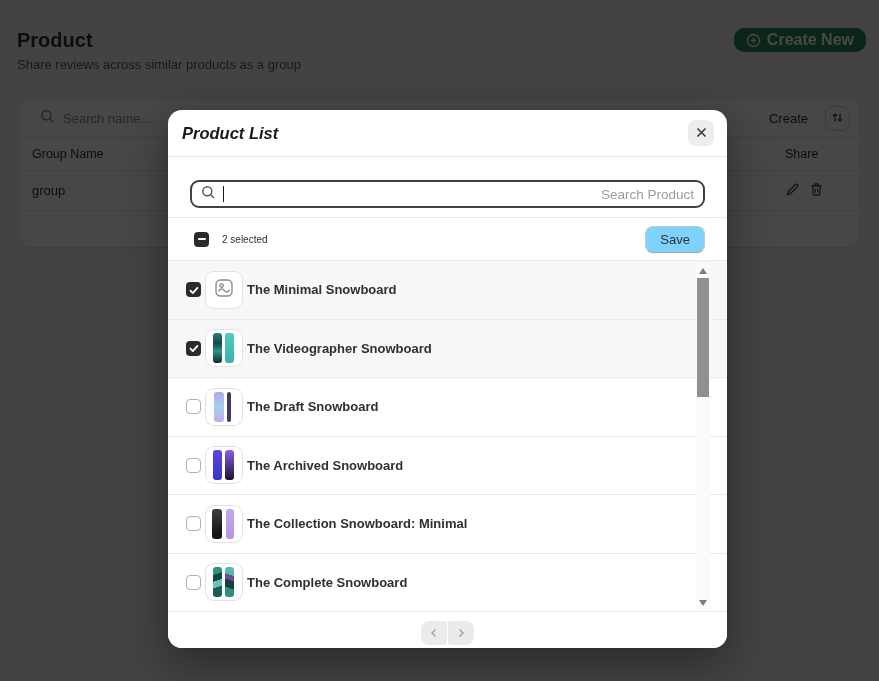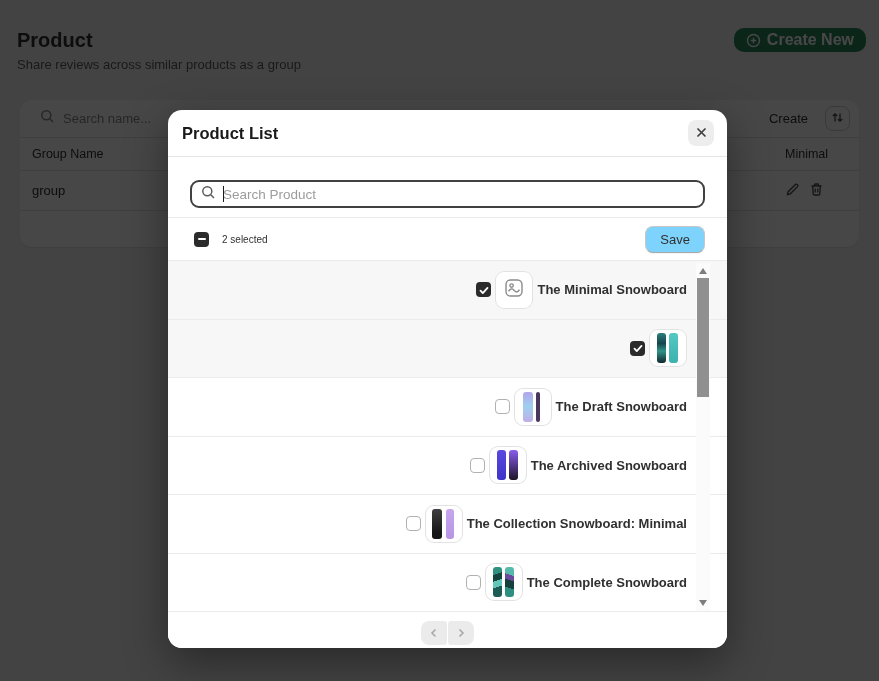--- a/index.html
+++ b/index.html
@@ -38,46 +38,46 @@
   .row-actions{width:62px;display:flex;gap:9px;align-items:center;}
   .icon-btn{background:none;border:none;padding:0;cursor:pointer;display:flex;color:#4a4a4a;}
 
   
   .overlay{position:absolute;inset:0;background:rgba(0,0,0,.72);}
 
   
   .modal{position:absolute;left:168px;top:110px;width:559px;height:538px;background:#fff;border-radius:14px;
     box-shadow:0 14px 44px rgba(0,0,0,.4);display:flex;flex-direction:column;overflow:hidden;}
   .modal-header{height:47px;flex:none;display:flex;align-items:center;justify-content:space-between;
-    padding:0 13px 0 14px;border-bottom:1px solid #e5e5e5;}
+    padding:0 13px 0 14px;border-bottom:1px solid #e5e5e5;font-style:italic;}
   .modal-title{font-size:16.5px;font-weight:700;color:#1a1a1a;}
   .btn-close{width:26px;height:26px;border-radius:8px;background:#ededed;border:none;display:flex;align-items:center;
     justify-content:center;cursor:pointer;color:#3a3a3a;}
 
   .modal-search{flex:none;height:61px;padding:23px 22px 0;border-bottom:1px solid var(--divider);}
   .search-box{position:relative;height:28px;border:2px solid #414141;border-radius:9px;background:#fff;
     display:flex;align-items:center;gap:7px;padding:0 9px;}
-  .search-box input{border:none;outline:none;flex:1;font-size:13.5px;color:#303030;background:transparent;}
+  .search-box input{border:none;outline:none;flex:1;font-size:13.5px;color:#303030;background:transparent;text-align:right;}
   .search-box input::placeholder{color:#9c9c9c;}
   .caret{position:absolute;left:31px;top:4px;width:1px;height:16px;background:#1a1a1a;}
 
   .select-bar{flex:none;height:43px;display:flex;align-items:center;gap:13px;padding:0 22px 0 26px;
     border-bottom:1px solid var(--divider);}
   .select-label{font-size:10px;color:#303030;flex:1;}
   .btn-save{height:27px;padding:0 14px;border-radius:8px;border:1px solid #c6c6c6;border-bottom-color:#a8a8a8;
     background:#7dd3fc;font-size:13px;font-weight:500;color:#303030;cursor:pointer;box-shadow:0 1px 0 rgba(0,0,0,.04);}
 
   .checkbox{width:15px;height:15px;border-radius:4px;flex:none;display:flex;align-items:center;justify-content:center;}
   .checkbox.unchecked{border:1.5px solid #b1b1b1;background:#fff;}
   .checkbox.checked,.checkbox.indeterminate{background:var(--checkbox-bg);}
   .minus-bar{width:8px;height:2px;background:#fff;border-radius:1px;}
 
   .product-list{flex:1;position:relative;overflow:hidden;background:#fff;}
   .product-row{height:58.5px;border-bottom:1px solid var(--divider);display:flex;align-items:center;gap:4px;
-    padding:0 40px 0 10px;cursor:pointer;justify-content:flex-end;}
+    padding:0 40px 0 18px;cursor:pointer;}
   .product-row.selected{background:var(--row-selected);}
   .thumb{width:38px;height:38px;border-radius:9px;background:#fff;box-shadow:inset 0 0 0 1px #e2e2e2;
     position:relative;flex:none;display:flex;align-items:center;justify-content:center;overflow:hidden;}
   .thumb .b{position:absolute;top:4px;bottom:4px;border-radius:3px;}
   .thumb-teal-duo .b1{left:8px;width:9px;background:linear-gradient(180deg,#2a7d7b,#17454e 35%,#2f948a 60%,#12282c);}
   .thumb-teal-duo .b2{left:20px;width:9px;background:linear-gradient(180deg,#54c8c3,#3cb1ad);}
   .thumb-pastel-gradient .b1{left:9px;width:10px;background:linear-gradient(180deg,#b2a5e9,#9fd0f0 48%,#bfaee6);}
   .thumb-pastel-gradient .b2{left:22px;width:4px;background:#4a3760;}
   .thumb-violet-duo .b1{left:8px;width:9px;background:linear-gradient(180deg,#5a48e0,#3d34c8);}
   .thumb-violet-duo .b2{left:20px;width:9px;background:linear-gradient(180deg,#8a5cf0,#1d1426);}
@@ -135,21 +135,21 @@
         <span>
           <svg width="13" height="13" viewBox="0 0 13 13" fill="none" stroke="#4a4a4a" stroke-width="1.3">
             <path d="M4 10.5V2.8M4 2.8L1.8 5M4 2.8L6.2 5"></path>
             <path d="M9 2.5v7.7M9 10.2L6.8 8M9 10.2L11.2 8"></path>
           </svg>
         </span>
       </button>
     </div>
     <div class="table-head">
       <span class="col-name">Group Name</span>
-      <span class="col-action">Minimal</span>
+      <span class="col-action">Share</span>
     </div>
     <div class="table-row">
       <span class="col-name">group</span>
       <span class="row-actions">
         <button class="icon-btn">
           <span>
             <svg width="15" height="15" viewBox="0 0 15 15" fill="none" stroke="#4a4a4a" stroke-width="1.3">
               <path d="M2.5 12.5l.7-2.8 7.2-7.2c.5-.5 1.4-.5 1.9 0l.2.2c.5.5.5 1.4 0 1.9l-7.2 7.2-2.8.7z"></path>
             </svg>
           </span>
@@ -222,20 +222,21 @@
         <div class="product-row selected">
     <span class="checkbox checked">
             <span><svg width="10" height="9" viewBox="0 0 10 9" fill="none" stroke="#fff" stroke-width="1.8" stroke-linecap="round" stroke-linejoin="round">
                 <path d="M1.5 4.7l2.3 2.4L8.5 1.9"></path>
               </svg></span>
           </span>
     <span class="thumb thumb-teal-duo">
             <span class="b b1"></span>
             <span class="b b2"></span>
           </span>
+    <span class="product-label">The Videographer Snowboard</span>
   </div>
         <div class="product-row">
     <span class="checkbox unchecked"></span>
     <span class="thumb thumb-pastel-gradient">
             <span class="b b1"></span>
             <span class="b b2"></span>
           </span>
     <span class="product-label">The Draft Snowboard</span>
   </div>
         <div class="product-row">

